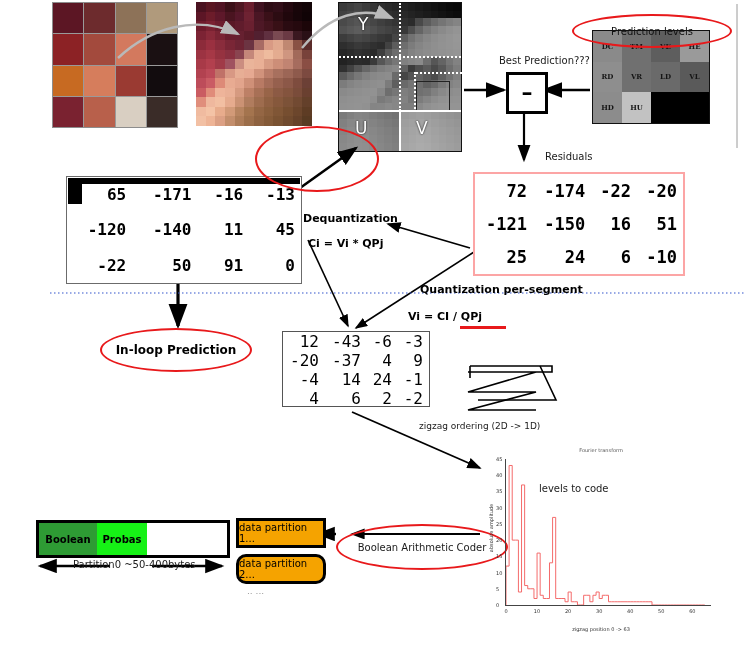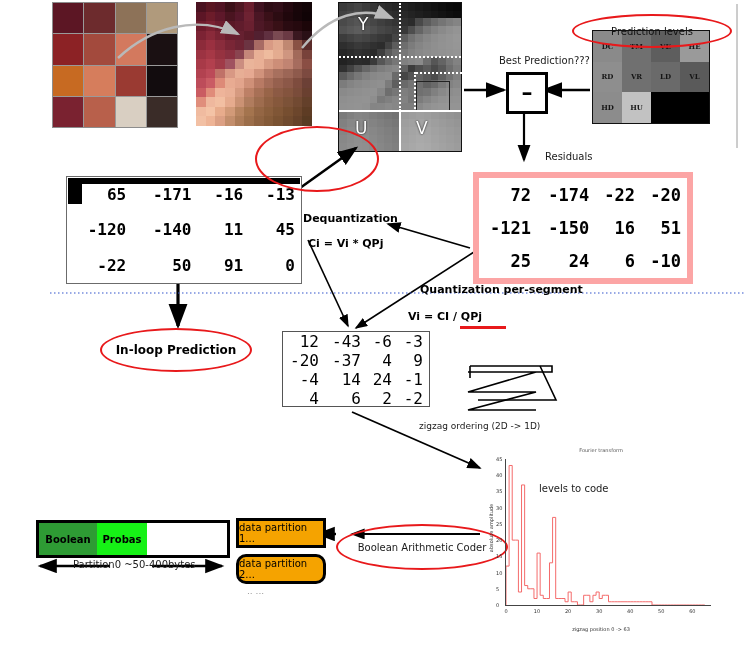--- a/index.html
+++ b/index.html
@@ -49,21 +49,21 @@
 
   
   .matrix{position:absolute;border:1px solid #6b6b6b;background:#fff;
       font-family:"DejaVu Sans Mono","Liberation Mono",monospace;}
   .matrix table{border-collapse:collapse;width:100%;height:100%;}
   .matrix td{text-align:right;padding:0 6px 0 2px;}
   #matrix-dequant{left:66px;top:176px;width:234px;height:106px;}
   #matrix-dequant td{font-size:16px;font-weight:bold;}
   #matrix-dequant .corner{position:absolute;left:1px;top:1px;width:14px;height:26px;background:#000;}
   #matrix-dequant .topbar{position:absolute;left:1px;top:1px;width:232px;height:6px;background:#000;}
-  #matrix-residual{left:473px;top:172px;width:208px;height:100px;border:6px solid #fca5a5;}
+  #matrix-residual{left:473px;top:172px;width:208px;height:100px;border:2px solid #fca5a5;}
   #matrix-residual td{font-size:17px;font-weight:bold;}
   #matrix-quant{left:282px;top:331px;width:146px;height:74px;border:1px solid #555;}
   #matrix-quant td{font-size:16px;padding:0 6px 0 2px;}
 
   
   .ellipse{position:absolute;border:2.5px solid #e8191b;border-radius:50%;background:transparent;}
   .ellipse span{display:flex;width:100%;height:100%;align-items:center;justify-content:center;}
 
   
   #partition0{left:36px;top:520px;width:188px;height:32px;border:3px solid #000;display:flex;}

